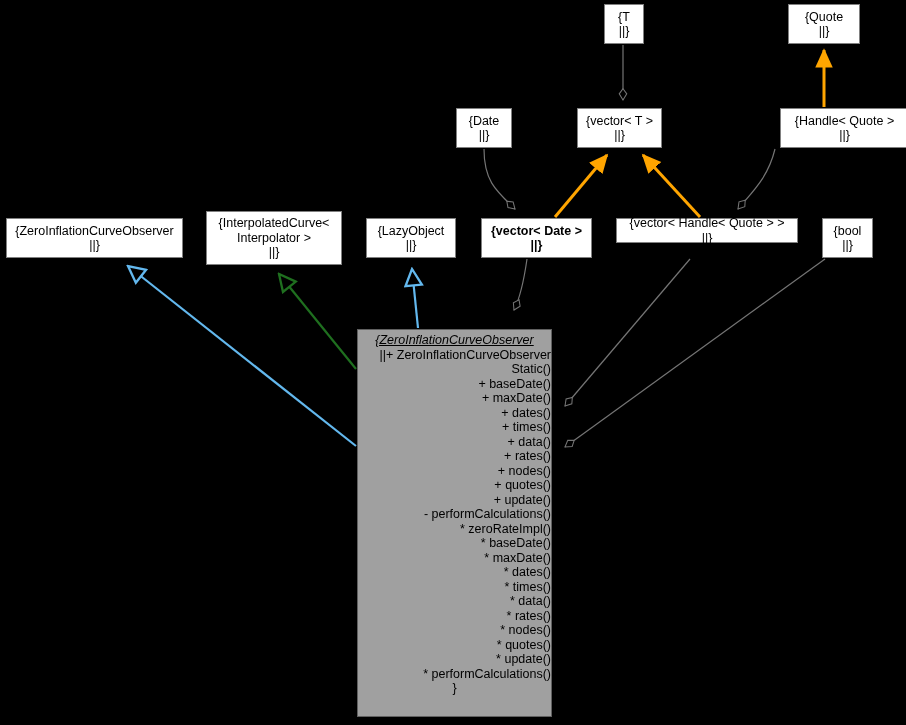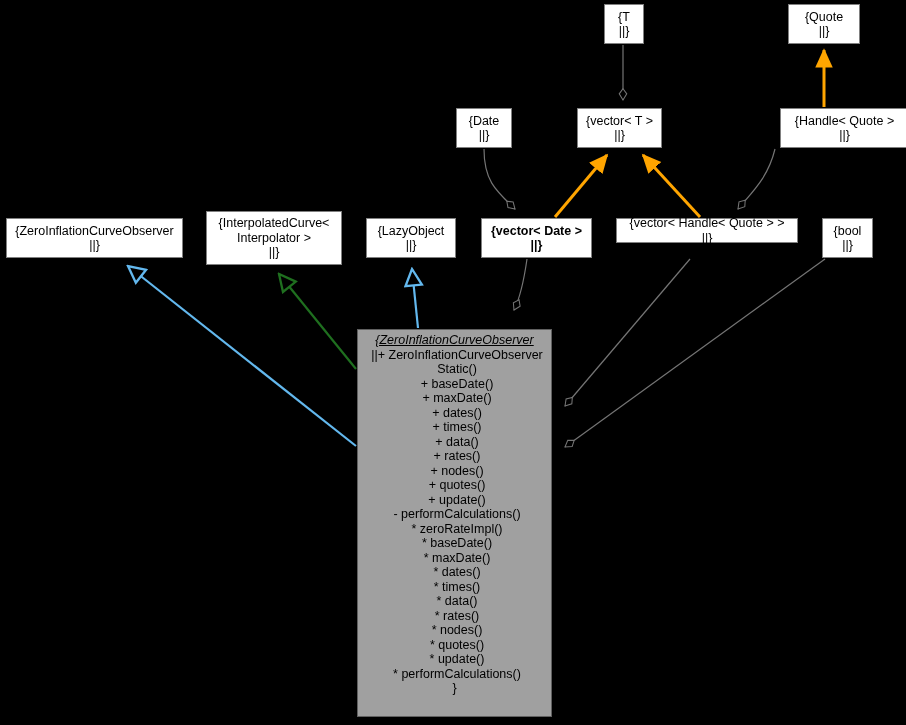--- a/index.html
+++ b/index.html
@@ -55,21 +55,21 @@
   .node.main .title {
     font-style: italic;
     padding: 0 4px;
     text-decoration: underline;
   }
   .node.main .members {
     text-align: left;
     padding: 0 0 0 5px;
   }
   .node.main .members .nline {
-    text-align: center;
+    text-align: right;
   }
   .node.main .closebrace {
     text-align: center;
     padding-top: 0px;
   }
 </style>
 </head>
 <body>
 
 <div id="canvas">

